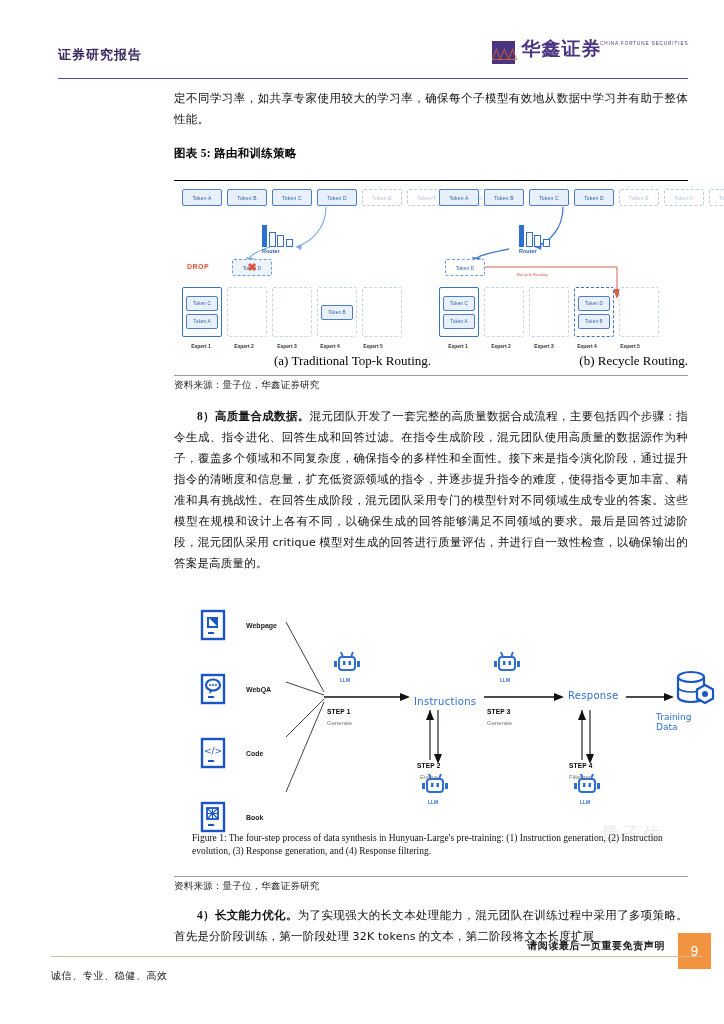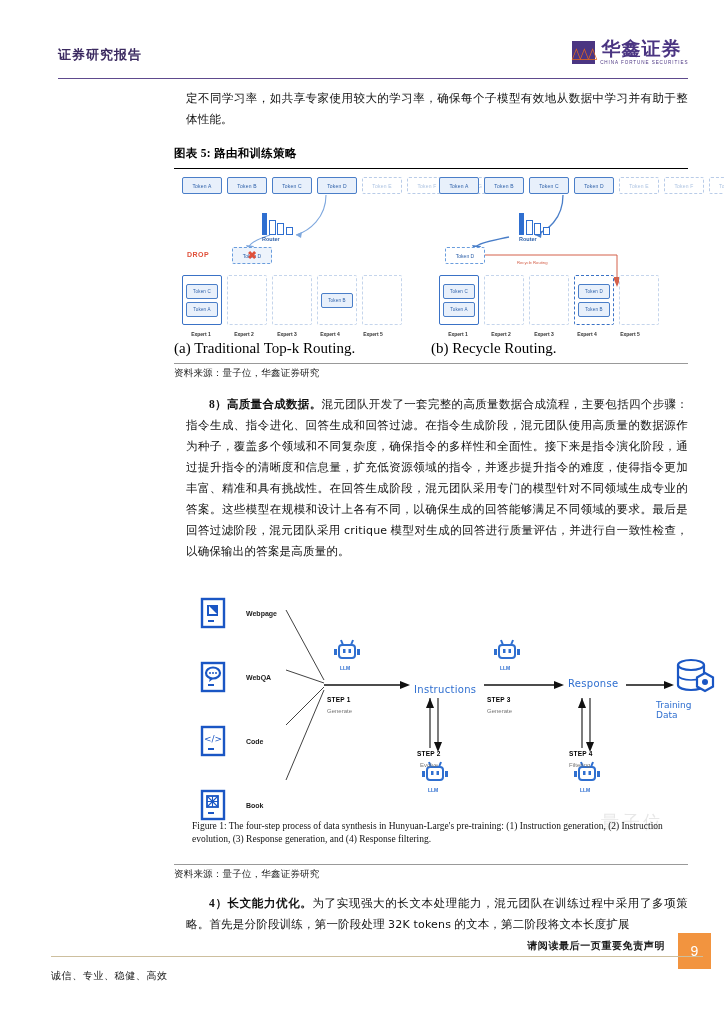--- a/index.html
+++ b/index.html
@@ -54,22 +54,22 @@
   .logo-mark .flames {
     font-size: 12px;
     color: #e8691b;
     line-height: 1;
     letter-spacing: -1px;
     font-family: "DejaVu Sans", sans-serif;
     transform: scaleY(1.25);
   }
   .logo-text {
     display: flex;
-    flex-direction: column;
     line-height: 1;
+    text-align: center;
   }
   .logo-cn {
     font-size: 19px;
     font-weight: bold;
     color: #4b3582;
     letter-spacing: 1px;
     font-family: "Liberation Serif", "DejaVu Serif", serif;
   }
   .logo-en {
     font-size: 4.5px;
@@ -89,41 +89,41 @@
   }
 
   
   .content {
     position: absolute;
     left: 174px;
     top: 88px;
     width: 514px;
   }
   p.body-text {
-    margin: 0 0 0 12px;
+    margin: 0 0 0 0;
     font-size: 11.5px;
     line-height: 21px;
     text-align: justify;
     letter-spacing: 0.2px;
     color: #111;
   }
   p.indent { text-indent: 23px; }
   .b { font-weight: bold; }
   .mono-inline {
     font-family: "DejaVu Sans", sans-serif;
     font-size: 11px;
   }
 
   
   .exhibit { margin-top: 16px; }
   .exhibit-title {
     font-size: 11.5px;
     font-weight: bold;
     letter-spacing: 0.3px;
-    padding-bottom: 7px;
+    padding-bottom: 19px;
     border-bottom: 1px solid #000;
   }
   .exhibit-source {
     font-size: 9.5px;
     letter-spacing: 0.2px;
     padding-top: 3px;
     border-top: 1px solid #999;
     color: #222;
     margin-top: 16px;
   }
@@ -275,22 +275,22 @@
     text-align: center;
     font-size: 5px;
     font-weight: bold;
     color: #333;
     font-family: "Liberation Sans", sans-serif;
   }
   .panel-caption {
     position: absolute;
     bottom: -16px;
     width: 100%;
-    text-align: left;
-    font-size: 15px;
+    text-align: right;
+    font-size: 13px;
     font-family: "Liberation Serif", "DejaVu Serif", serif;
     margin-top: 28px;
   }
   .fig5-svg { position: absolute; left: 0; top: 0; }
 
   
   .fig6 {
     position: relative;
     height: 262px;
     padding-top: 6px;

